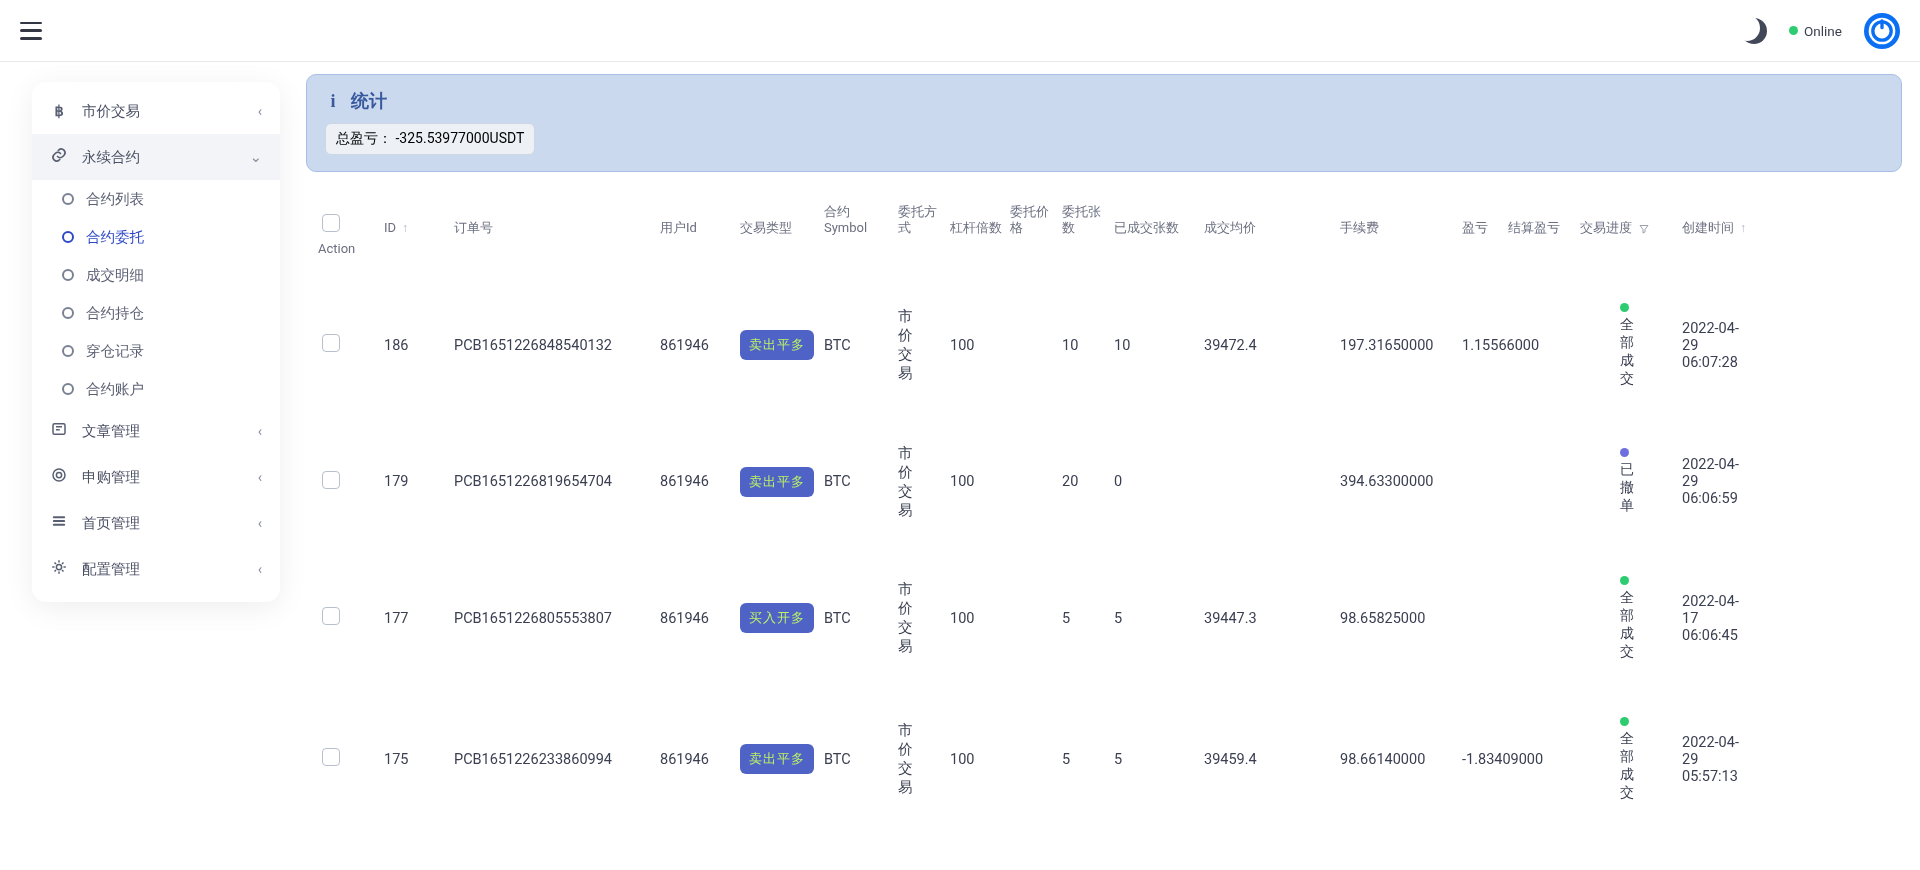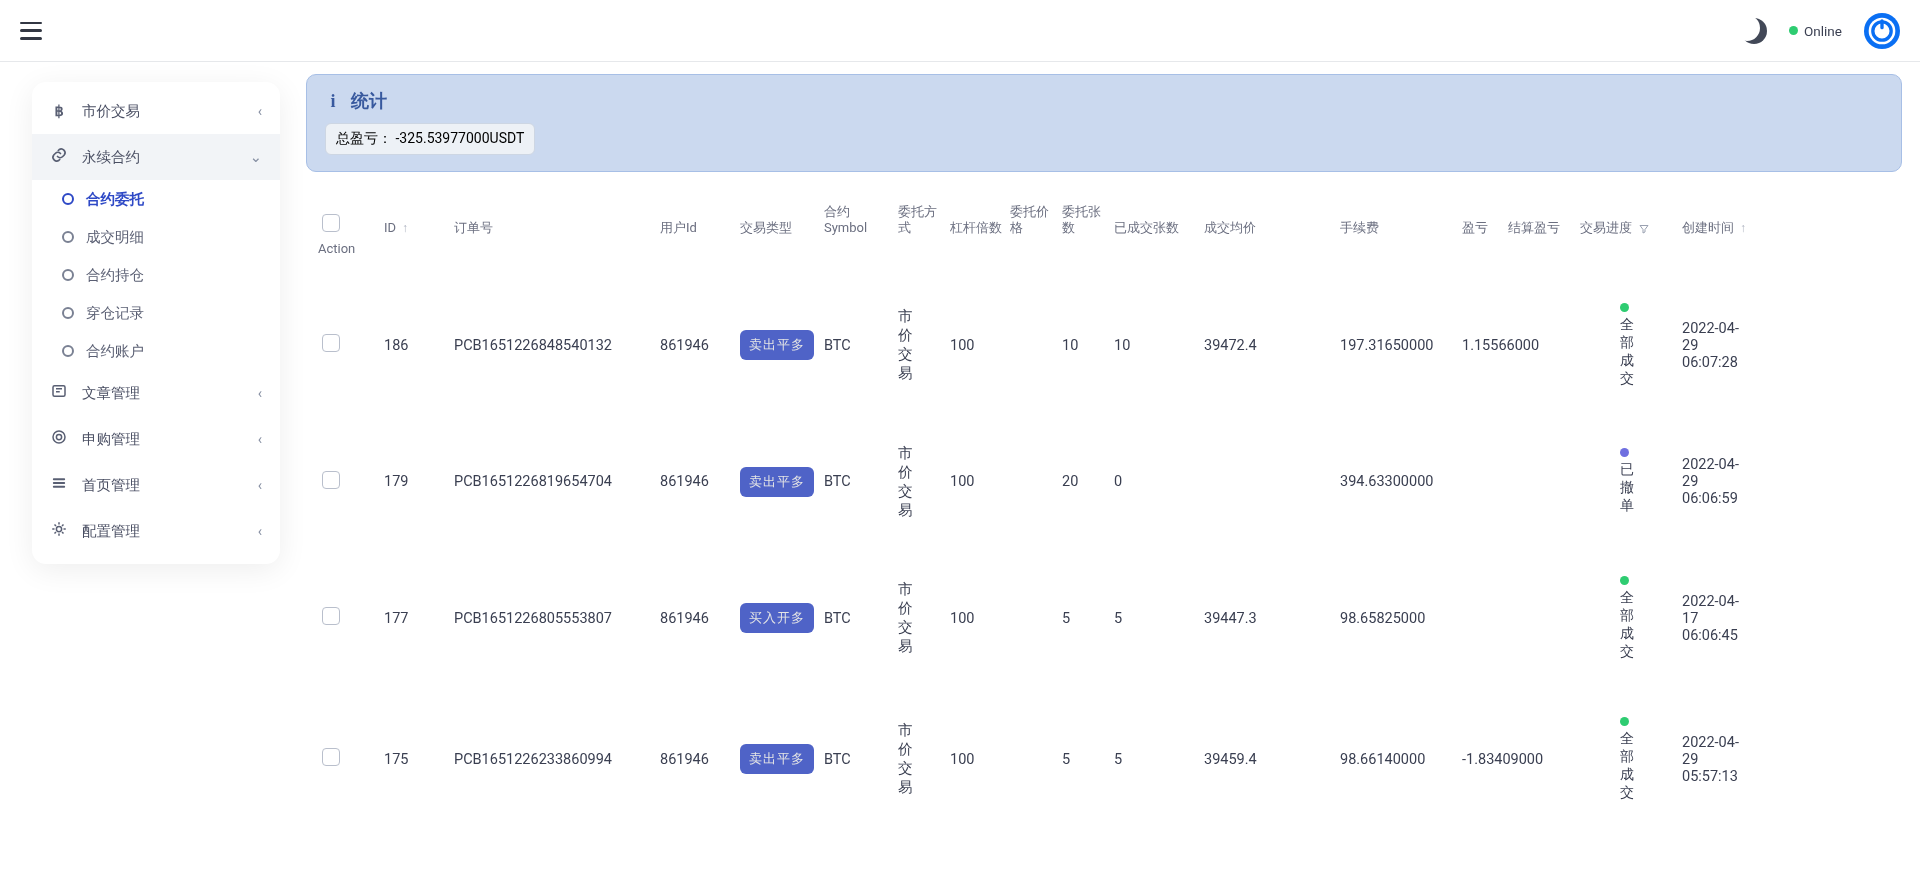--- a/index.html
+++ b/index.html
@@ -39,41 +39,41 @@
   .brand::before{content:"";position:absolute;left:-30px;right:-30px;top:-40px;height:150px;border-radius:50%/60%;background:radial-gradient(120% 120% at 30% 25%, #9cc4ff 0,#cfe2ff 50%, #edf4ff 85%, #fff 100%);opacity:.9;}
   .logo{width:38px;height:38px;border-radius:50%;background:linear-gradient(135deg,#2b56d6,#5f8df5);position:relative;margin-bottom:10px;z-index:2;box-shadow:0 4px 10px rgba(59,92,214,.35);}
   .logo::after{content:"";position:absolute;right:-2px;bottom:-2px;width:24px;height:24px;border-radius:50%;background:#e9eefc;}
   .brand h1{margin:0;font-size:22px;letter-spacing:2px;color:#2e3440;z-index:2;}
   .nav{padding:6px 0 10px;}
   .nav .item{display:flex;align-items:center;gap:14px;height:46px;padding:0 18px;color:#4a4f63;cursor:pointer;}
   .nav .item .chev{margin-left:auto;color:#8790a3;}
   .nav .item.selected{background:#f2f4f7;}
   .nav .sub{padding-left:30px;}
   .nav .sub .sitem{display:flex;align-items:center;gap:12px;height:38px;color:#5a5f73;cursor:pointer;}
-  .nav .sub .sitem.active{color:#2e49c6;font-weight:700;}
+  .nav .sub .sitem.active{color:#2e49c6;font-weight:400;}
   .ring{width:12px;height:12px;border:2px solid #7a8193;border-radius:50%;}
   .nav .sub .sitem.active .ring{border-color:#2e49c6;}
   .glyph{width:18px;text-align:center;color:#595f73;font-weight:700;}
   .glyph svg{width:18px;height:18px;stroke:#595f73;}
   
   .main{flex:1;padding:12px 18px 20px 6px;overflow:auto;}
   .stats{background:var(--panel);border:1px solid var(--panel-border);border-radius:10px;padding:14px 18px 16px;margin-bottom:16px;}
   .stats .head{display:flex;align-items:center;gap:10px;color:#38599e;font-size:18px;font-weight:600;margin-bottom:10px;}
   .stats .head .i{width:16px;height:16px;border-radius:50%;color:#38599e;font-style:normal;font-weight:900;display:inline-flex;align-items:center;justify-content:center;font-family:Georgia,serif;}
   .badge{display:inline-block;background:#edf1f6;border:1px solid #cdd6e3;border-radius:6px;padding:6px 10px;color:#000000;font-size:14px;}
   
   .tbl{width:100%;}
   .thead{background:#fff;border-radius:10px;display:grid;grid-template-columns:60px 64px 200px 74px 78px 68px 46px 54px 46px 46px 84px 130px 116px 40px 66px 96px 70px;align-items:end;padding:16px 12px;color:#6b6f80;font-size:13px;gap:6px;}
   .thead .th{display:flex;align-items:flex-end;gap:6px;line-height:1.2;}
   .sort{font-size:12px;color:#aeb3c0;}
   .funnel{width:12px;height:12px;}
   .thead input[type=checkbox],.row input[type=checkbox]{width:18px;height:18px;border-radius:4px;border:1.5px solid #b9bfcc;appearance:none;cursor:pointer;}
   .rows{display:flex;flex-direction:column;gap:14px;margin-top:12px;}
   .row{background:#fff;border-radius:10px;display:grid;grid-template-columns:60px 64px 200px 74px 78px 68px 46px 54px 46px 46px 84px 130px 116px 40px 66px 96px 70px;align-items:center;padding:18px 12px;gap:6px;}
-  .pill{display:inline-block;background:var(--blue-pill);color:#e5e5e5;border-radius:6px;padding:6px 9px;font-size:13px;letter-spacing:1px;}
+  .pill{display:inline-block;background:var(--blue-pill);color:#bef264;border-radius:6px;padding:6px 9px;font-size:13px;letter-spacing:1px;}
   .col-txn{width:14px;}
   .progress{display:flex;flex-direction:column;align-items:flex-start;gap:4px;margin-left:40px;}
   .progress .label{font-size:14px;}
   .cell-vert{writing-mode:horizontal-tb;}
 </style>
 </head>
 <body>
 
 <div class="topbar">
   <div class="ham" role="button" aria-label="menu">
@@ -111,20 +111,24 @@
           <span class="glyph">
             <svg viewBox="0 0 24 24" fill="none" stroke-width="2.2" stroke-linecap="round">
                 <path d="M10 14a5 5 0 0 0 7 0l2-2a5 5 0 0 0-7-7l-1 1"></path>
                 <path d="M14 10a5 5 0 0 0-7 0l-2 2a5 5 0 0 0 7 7l1-1"></path>
               </svg>
           </span>
           <span>永续合约</span>
           <span class="chev">⌄</span>
         </div>
         <div class="sub">
+          <div class="sitem">
+              <span class="ring"></span>
+              <span>合约列表</span>
+            </div>
           <div class="sitem active">
               <span class="ring"></span>
               <span>合约委托</span>
             </div>
           <div class="sitem">
               <span class="ring"></span>
               <span>成交明细</span>
             </div>
           <div class="sitem">
               <span class="ring"></span>

